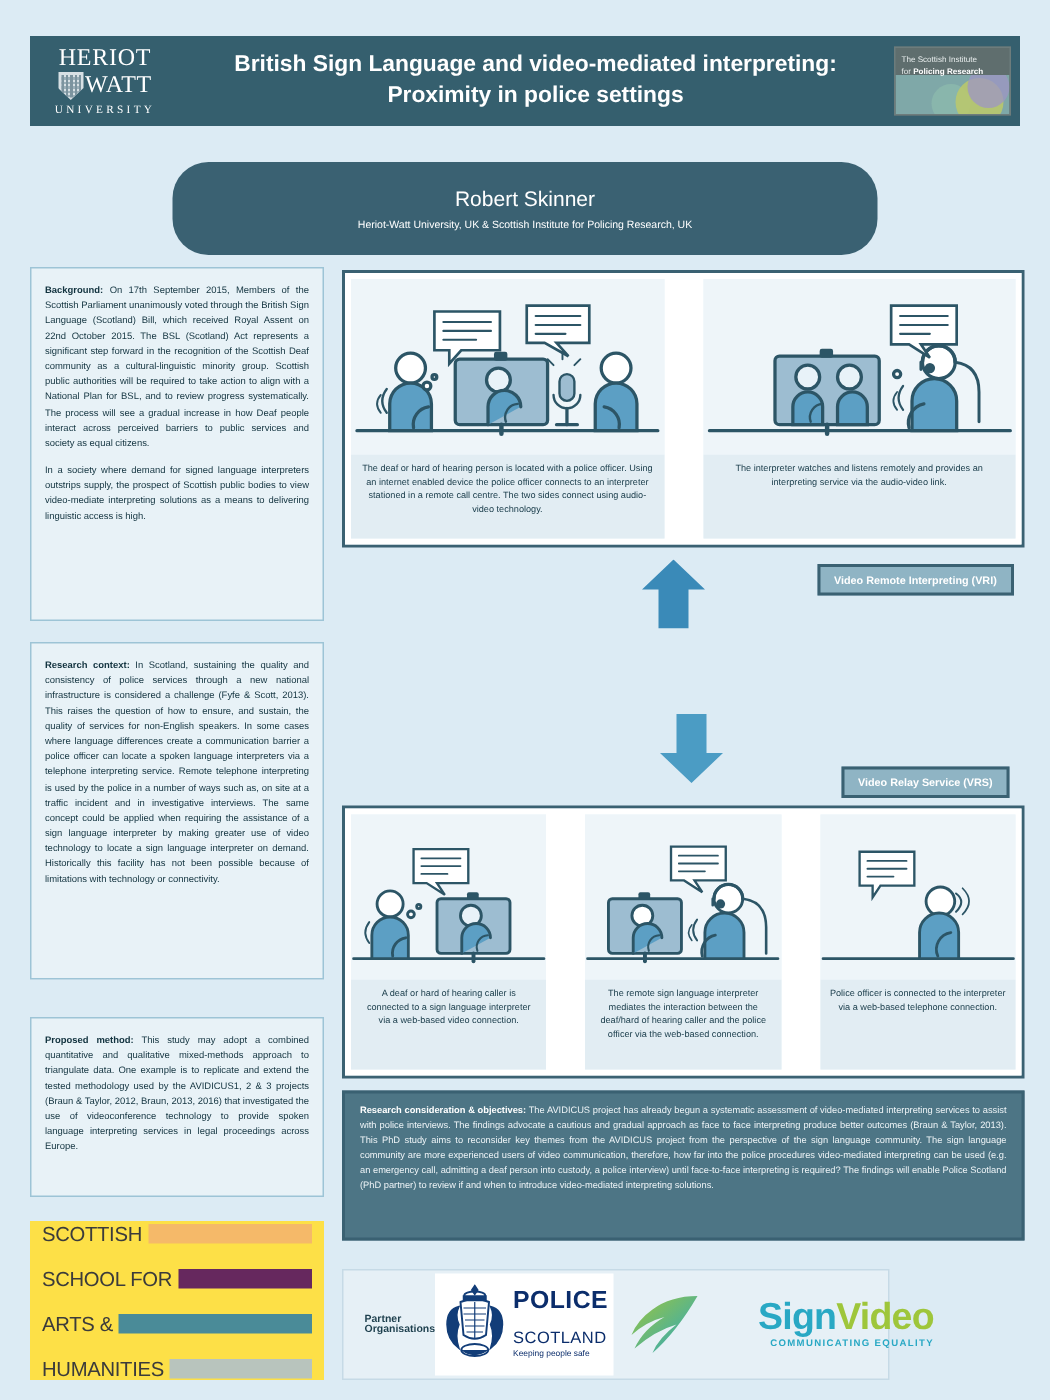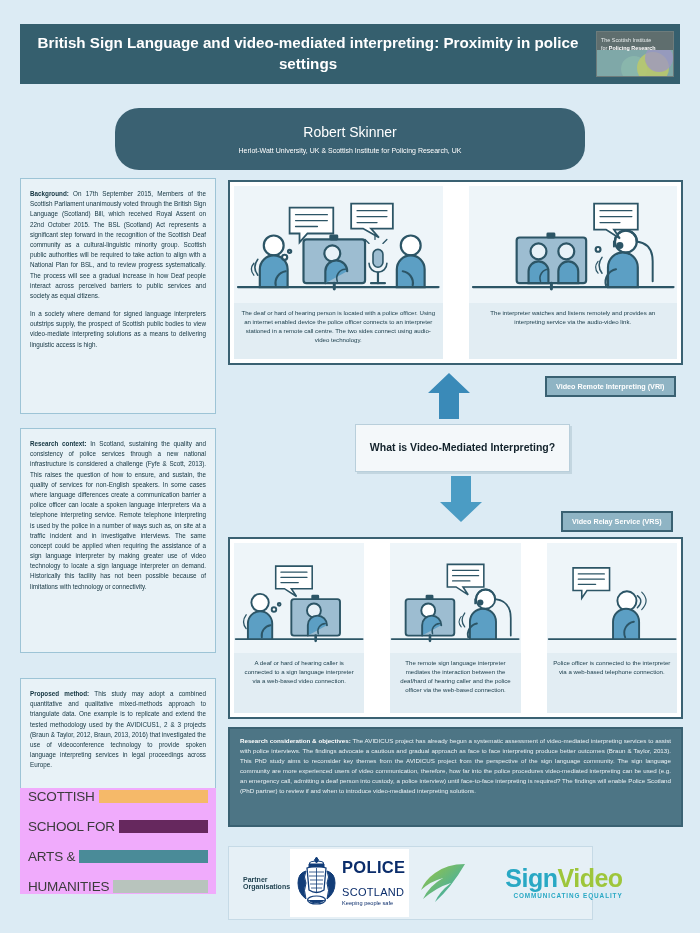--- a/index.html
+++ b/index.html
@@ -74,22 +74,22 @@
     font-size: 6.3px; line-height: 1.62; color: #12333f; text-align: justify;
     width: 196px;
   }
   .txtbox b { font-weight: bold; }
   .txtbox p + p { margin-top: 8px; }
   #box-background { top: 178px; height: 236px; }
   #box-context    { top: 428px; height: 225px; }
   #box-method     { top: 678px; height: 120px; }
 
   .sgsah {
-    position: absolute; left: 20px; top: 788px; width: 196px; height: 106px;
-    background: #f0abfc; display: flex; flex-direction: column;
+    position: absolute; left: 20px; top: 814px; width: 196px; height: 106px;
+    background: #fde047; display: flex; flex-direction: column;
     justify-content: center; padding: 6px 8px; gap: 15px;
   }
   .sg-row { display: flex; align-items: center; height: 17px; }
   .sg-label { font-family: "Liberation Sans", sans-serif; font-size: 13.5px;
     letter-spacing: -0.2px; color: #3b3b3b; white-space: nowrap; }
   .sg-bar { height: 13px; margin-left: 4px; flex: 1; }
 
   
   .panel {
     position: absolute; left: 228px; width: 455px;
@@ -159,20 +159,30 @@
   .sv-video { color: #9ec63b; }
   .sv-tag { font-size: 6.4px; font-weight: bold; color: #29a8c4; letter-spacing: .9px;
     align-self: flex-end; margin-top: 2px; }
 </style>
 </head>
 <body>
 
 <div class="poster">
 
   <div class="header">
+    <div class="hw-logo">
+      <div class="hw-top">
+        <span class="hw-word">HERIOT</span>
+      </div>
+      <div class="hw-top">
+        <span class="hw-shield"></span>
+        <span class="hw-word">WATT</span>
+      </div>
+      <div class="hw-uni">UNIVERSITY</div>
+    </div>
 
     <div class="header-title">British Sign Language and video-mediated interpreting: Proximity in police settings</div>
 
     <div class="sipr-logo">
       <div class="sipr-text">
         <div>The Scottish Institute</div>
         <div><span>for </span><b>Policing Research</b></div>
       </div>
       <div class="sipr-art">
         <span class="sipr-c3"></span>
@@ -312,21 +322,20 @@
   <div class="badge" id="badge-vri">Video Remote Interpreting (VRI)</div>
   <div class="badge" id="badge-vrs">Video Relay Service (VRS)</div>
 
   <svg class="arrow" id="arrow-up" viewBox="0 0 42 46">
     <polygon points="21,0 42,20 31,20 31,46 11,46 11,20 0,20" fill="#3a8ab8"></polygon>
   </svg>
   <svg class="arrow" id="arrow-down" viewBox="0 0 42 46">
     <polygon points="21,46 42,26 31,26 31,0 11,0 11,26 0,26" fill="#4b9cc4"></polygon>
   </svg>
 
-  <div class="q-box">What is Video-Mediated Interpreting?</div>
 
   <div class="panel" id="panel-vrs">
     <div class="panel-inner">
       <div class="cell">
         <div class="cell-art">
           <svg viewBox="0 0 150 110" width="100%" height="100%" preserveAspectRatio="xMidYMax meet">
             <g stroke="#2c5566" stroke-width="2.2" fill="none" stroke-linecap="round">
               <line x1="2" y1="94" x2="148" y2="94"></line>
               <circle cx="30" cy="52" r="10" fill="#fff"></circle>
               <path d="M16 94 v-18 a14 14 0 0 1 28 0 v18z" fill="#5c9fc4"></path>

